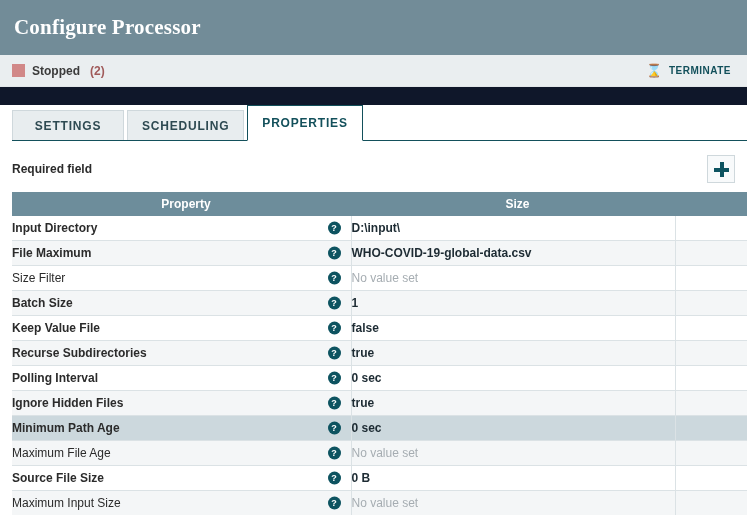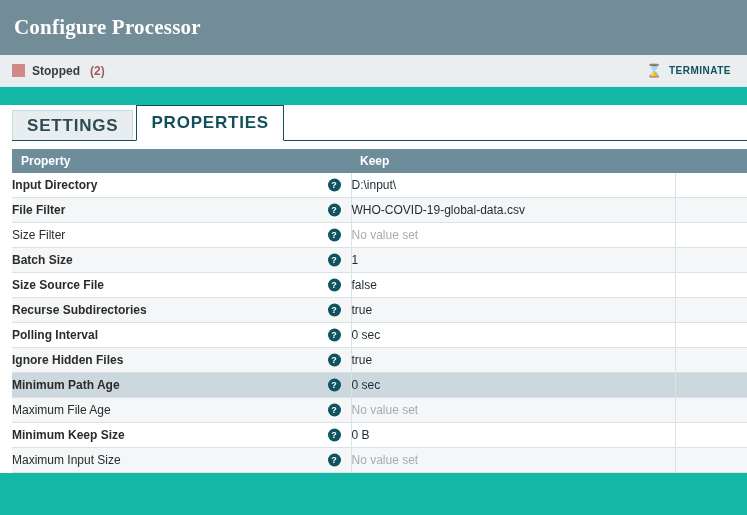--- a/index.html
+++ b/index.html
@@ -11,21 +11,21 @@
     height: 515px;
     background: #ffffff;
     font-family: "Liberation Sans", sans-serif;
     overflow: hidden;
   }
 
   .dialog {
     position: relative;
     width: 747px;
     height: 515px;
-    background: #14b8a6;
+    background: #0f172a;
     box-sizing: border-box;
   }
 
   
   .titlebar {
     height: 55px;
     background: #728c98;
     display: flex;
     align-items: center;
     padding: 0 0 0 14px;
@@ -111,21 +111,21 @@
     padding: 8px 14px;
     display: flex;
     align-items: center;
     justify-content: center;
     background: #e8edef;
     border: 1px solid #cfd8dc;
     border-bottom: none;
     box-sizing: border-box;
     cursor: pointer;
     margin-right: 3px;
-    font-size: 17px;
+    font-size: 12px;
     font-weight: bold;
     letter-spacing: 0.8px;
     color: #2e4a52;
   }
   .tab.active {
     height: 36px;
     background: #ffffff;
     border: 1px solid #13505b;
     border-bottom: 1px solid #ffffff;
     color: #13505b;
@@ -192,21 +192,21 @@
   table.prop-table {
     border-collapse: collapse;
     width: 723px;
     table-layout: fixed;
   }
   table.prop-table thead th {
     background: #6d8d9b;
     color: #ffffff;
     font-size: 12px;
     font-weight: bold;
-    text-align: left;
+    text-align: center;
     height: 24px;
     padding: 0 0 0 9px;
     border: none;
   }
   th.col-prop { width: 330px; }
   th.col-val  { width: 315px; }
   th.col-extra{ width: 78px; }
 
   table.prop-table tbody tr { height: 24px; }
   table.prop-table tbody tr.odd  { background: #ffffff; }
@@ -243,21 +243,21 @@
     line-height: 13px;
     text-align: center;
     cursor: pointer;
     font-family: "Liberation Sans", sans-serif;
   }
 
   td.cell-val {
     padding-left: 9px;
     border-left: 1px solid #dbe2e5;
     color: #1d2b33;
-    font-weight: normal;
+    font-weight: bold;
   }
   td.cell-val.unset {
     color: #a6adb2;
     font-weight: normal;
   }
   td.cell-extra {
     border-left: 1px solid #dbe2e5;
   }
 </style>
 </head>
@@ -279,57 +279,65 @@
     <div class="terminate-btn">
       <span class="hourglass-icon">⌛</span>
       <span class="terminate-label">TERMINATE</span>
     </div>
   </div>
 
   <div class="dialog-body">
 
     <div class="tabbar">
       <div class="tab">SETTINGS</div>
+      <div class="tab">SCHEDULING</div>
       <div class="tab active">PROPERTIES</div>
       <div class="tab-underline"></div>
     </div>
 
+    <div class="req-row">
+      <span class="req-label">Required field</span>
+      <span class="req-spacer"></span>
+      <div class="add-btn">
+        <span class="plus-icon"></span>
+      </div>
+    </div>
 
     <div class="prop-table-wrap">
       <table class="prop-table">
         <thead>
           <tr>
             <th class="col-prop">Property</th>
-            <th class="col-val">Keep</th>
+            <th class="col-val">Size</th>
             <th class="col-extra"></th>
           </tr>
         </thead>
         <tbody id="prop-tbody">
             <tr class="odd">
               <td class="cell-prop required"><span class="pname">Input Directory</span><span class="help-icon">?</span></td>
               <td class="cell-val">D:\input\</td>
               <td class="cell-extra"></td>
             </tr>
             <tr class="even">
-              <td class="cell-prop required"><span class="pname">File Filter</span><span class="help-icon">?</span></td>
+              <td class="cell-prop required"><span class="pname">File Maximum</span><span class="help-icon">?</span></td>
               <td class="cell-val">WHO-COVID-19-global-data.csv</td>
               <td class="cell-extra"></td>
             </tr>
             <tr class="odd">
               <td class="cell-prop"><span class="pname">Size Filter</span><span class="help-icon">?</span></td>
               <td class="cell-val unset">No value set</td>
               <td class="cell-extra"></td>
             </tr>
             <tr class="even">
               <td class="cell-prop required"><span class="pname">Batch Size</span><span class="help-icon">?</span></td>
               <td class="cell-val">1</td>
               <td class="cell-extra"></td>
             </tr>
             <tr class="odd">
-              <td class="cell-prop required"><span class="pname">Size Source File</span><span class="help-icon">?</span></td>
+              <td class="cell-prop required"><span class="pname">Keep Value File</span><span class="help-icon">?</span></td>
               <td class="cell-val">false</td>
               <td class="cell-extra"></td>
             </tr>
             <tr class="even">
               <td class="cell-prop required"><span class="pname">Recurse Subdirectories</span><span class="help-icon">?</span></td>
               <td class="cell-val">true</td>
               <td class="cell-extra"></td>
             </tr>
             <tr class="odd">
               <td class="cell-prop required"><span class="pname">Polling Interval</span><span class="help-icon">?</span></td>
@@ -345,21 +353,21 @@
               <td class="cell-prop required"><span class="pname">Minimum Path Age</span><span class="help-icon">?</span></td>
               <td class="cell-val">0 sec</td>
               <td class="cell-extra"></td>
             </tr>
             <tr class="even">
               <td class="cell-prop"><span class="pname">Maximum File Age</span><span class="help-icon">?</span></td>
               <td class="cell-val unset">No value set</td>
               <td class="cell-extra"></td>
             </tr>
             <tr class="odd">
-              <td class="cell-prop required"><span class="pname">Minimum Keep Size</span><span class="help-icon">?</span></td>
+              <td class="cell-prop required"><span class="pname">Source File Size</span><span class="help-icon">?</span></td>
               <td class="cell-val">0 B</td>
               <td class="cell-extra"></td>
             </tr>
             <tr class="even">
               <td class="cell-prop"><span class="pname">Maximum Input Size</span><span class="help-icon">?</span></td>
               <td class="cell-val unset">No value set</td>
               <td class="cell-extra"></td>
             </tr>
           </tbody>
       </table>

